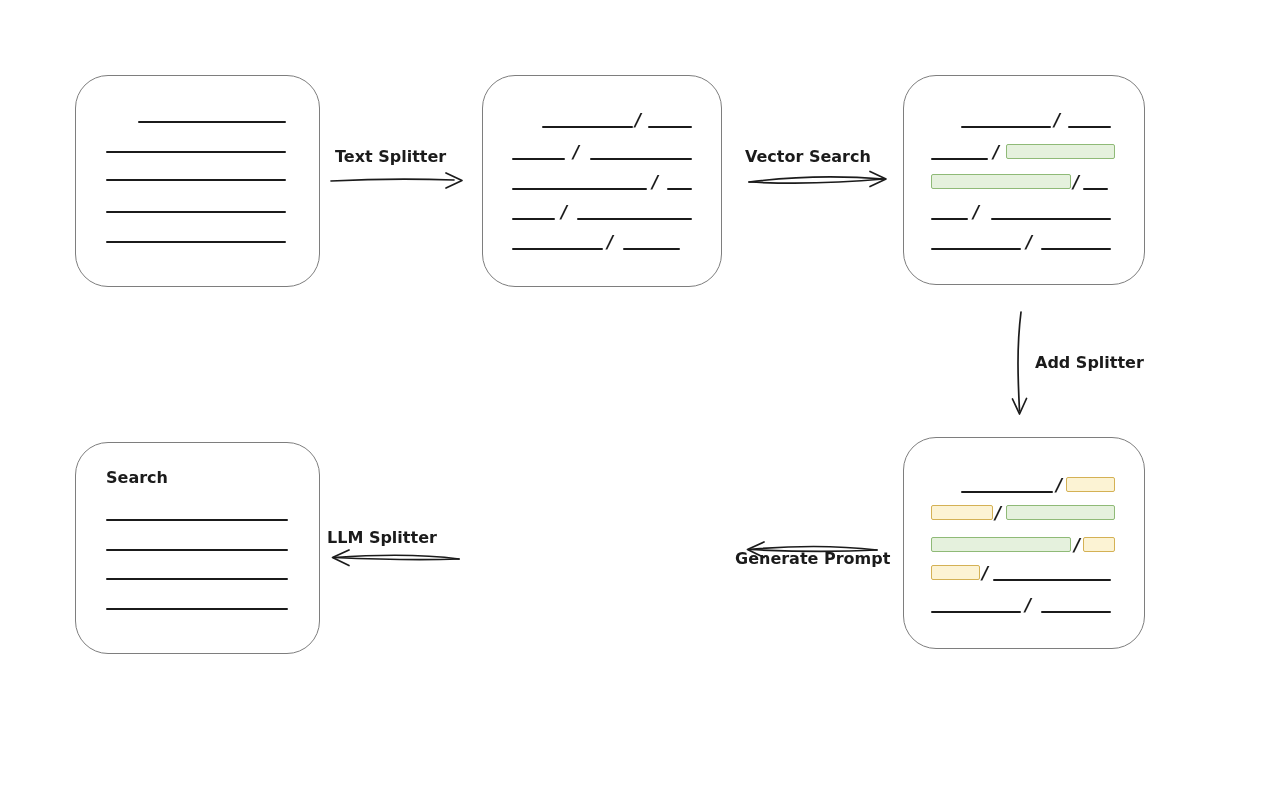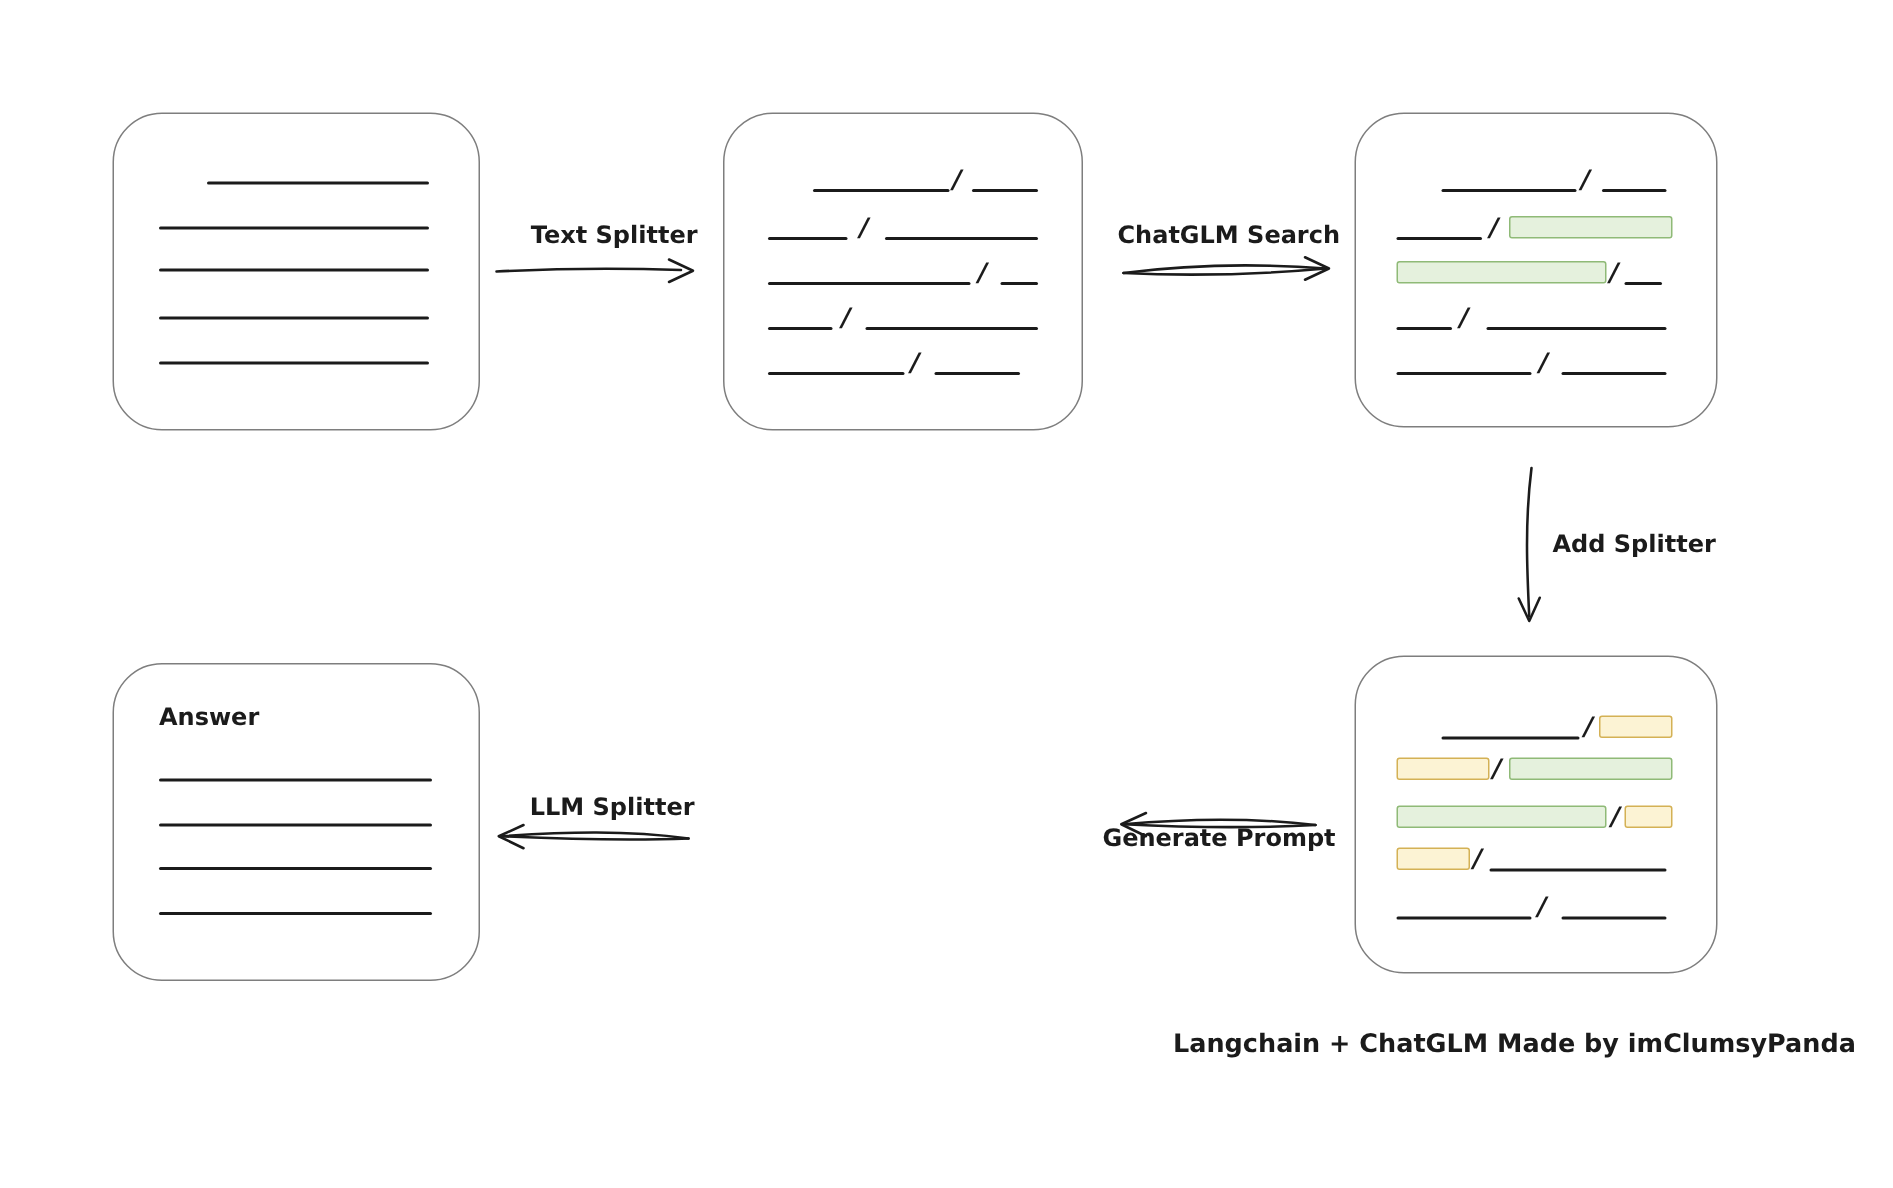--- a/index.html
+++ b/index.html
@@ -15,21 +15,21 @@
   .slash{
     position:absolute;font-size:17px;font-weight:600;line-height:20px;
     color:#1b1b1b;font-style:italic;
   }
   .bar{position:absolute;height:13px;border-radius:2px;border:1.6px solid transparent;}
   .bar-green{background:var(--green-fill);border-color:var(--green-border);}
   .bar-yellow{background:var(--yellow-fill);border-color:var(--yellow-border);}
   .bar-red{background:var(--red-fill);border-color:var(--red-border);}
   .box-text{position:absolute;font-size:16px;font-weight:600;white-space:nowrap;}
   .arrow-label{
-    position:absolute;font-size:16px;font-weight:600;text-align:right;white-space:nowrap;
+    position:absolute;font-size:16px;font-weight:600;text-align:left;white-space:nowrap;
   }
   .footer-credit{position:absolute;font-size:17px;font-weight:600;white-space:nowrap;}
   #arrow-layer{position:absolute;left:0;top:0;pointer-events:none;}
   #arrow-layer path{stroke:#1b1b1b;stroke-width:1.7;fill:none;stroke-linecap:round;stroke-linejoin:round;}
 </style>
 </head>
 <body>
 
 <div id="canvas">
 
@@ -85,21 +85,21 @@
       <span class="slash" style="top: 97px; left: 170px;">/</span>
       <div class="bar bar-yellow" style="top: 99px; width: 30px; left: 179px;"></div>
       <div class="bar bar-yellow" style="top: 127px; width: 47px; left: 27px;"></div>
       <span class="slash" style="top: 125px; left: 78px;">/</span>
       <div class="hline" style="top: 141px; width: 118px; left: 89px;"></div>
       <div class="hline" style="top: 173px; width: 90px; left: 27px;"></div>
       <span class="slash" style="top: 157px; left: 121px;">/</span>
       <div class="hline" style="top: 173px; width: 70px; left: 137px;"></div>
     </div>
   <div class="box" style="left:75px;top:442px;width:243px;height:210px;">
-      <span class="box-text" style="top: 25px; left: 30px;">Answer</span>
+      <span class="box-text" style="top: 25px; left: 30px;">Search</span>
       <div class="hline" style="top: 76px; width: 182px; left: 30px;"></div>
       <div class="hline" style="top: 106px; width: 182px; left: 30px;"></div>
       <div class="hline" style="top: 135px; width: 182px; left: 30px;"></div>
       <div class="hline" style="top: 165px; width: 182px; left: 30px;"></div>
     </div>
 
   <svg id="arrow-layer" width="1262" height="792" viewBox="0 0 1262 792">
     <g>
       <path d="M331,181 C380,178.5 425,179 454,180"></path>
       <path d="M446,173 L462,180.5 L446,188"></path>
@@ -119,20 +119,19 @@
       <path d="M764,542 L747.5,549.5 L764,557.5"></path>
     </g>
     <g>
       <path d="M459,559 C418,553.5 378,554.5 334,557.5"></path>
       <path d="M459,559 C418,560.5 378,559.5 334,557.5"></path>
       <path d="M349,550 L332.5,557.5 L349,565.5"></path>
     </g>
   </svg>
 
   <div class="arrow-label" style="left:335px;top:147px;width:130px;">Text Splitter</div>
-  <div class="arrow-label" style="left:745px;top:147px;width:140px;">ChatGLM Search</div>
+  <div class="arrow-label" style="left:745px;top:147px;width:140px;">Vector Search</div>
   <div class="arrow-label" style="left:1035px;top:353px;text-align:left;">Add Splitter</div>
   <div class="arrow-label" style="left:735px;top:549px;width:150px;">Generate Prompt</div>
   <div class="arrow-label" style="left:327px;top:528px;width:136px;">LLM Splitter</div>
 
-  <div class="footer-credit" style="left:782px;top:686px;">Langchain + ChatGLM Made by imClumsyPanda</div>
 
 </div>
 
 </body></html>

